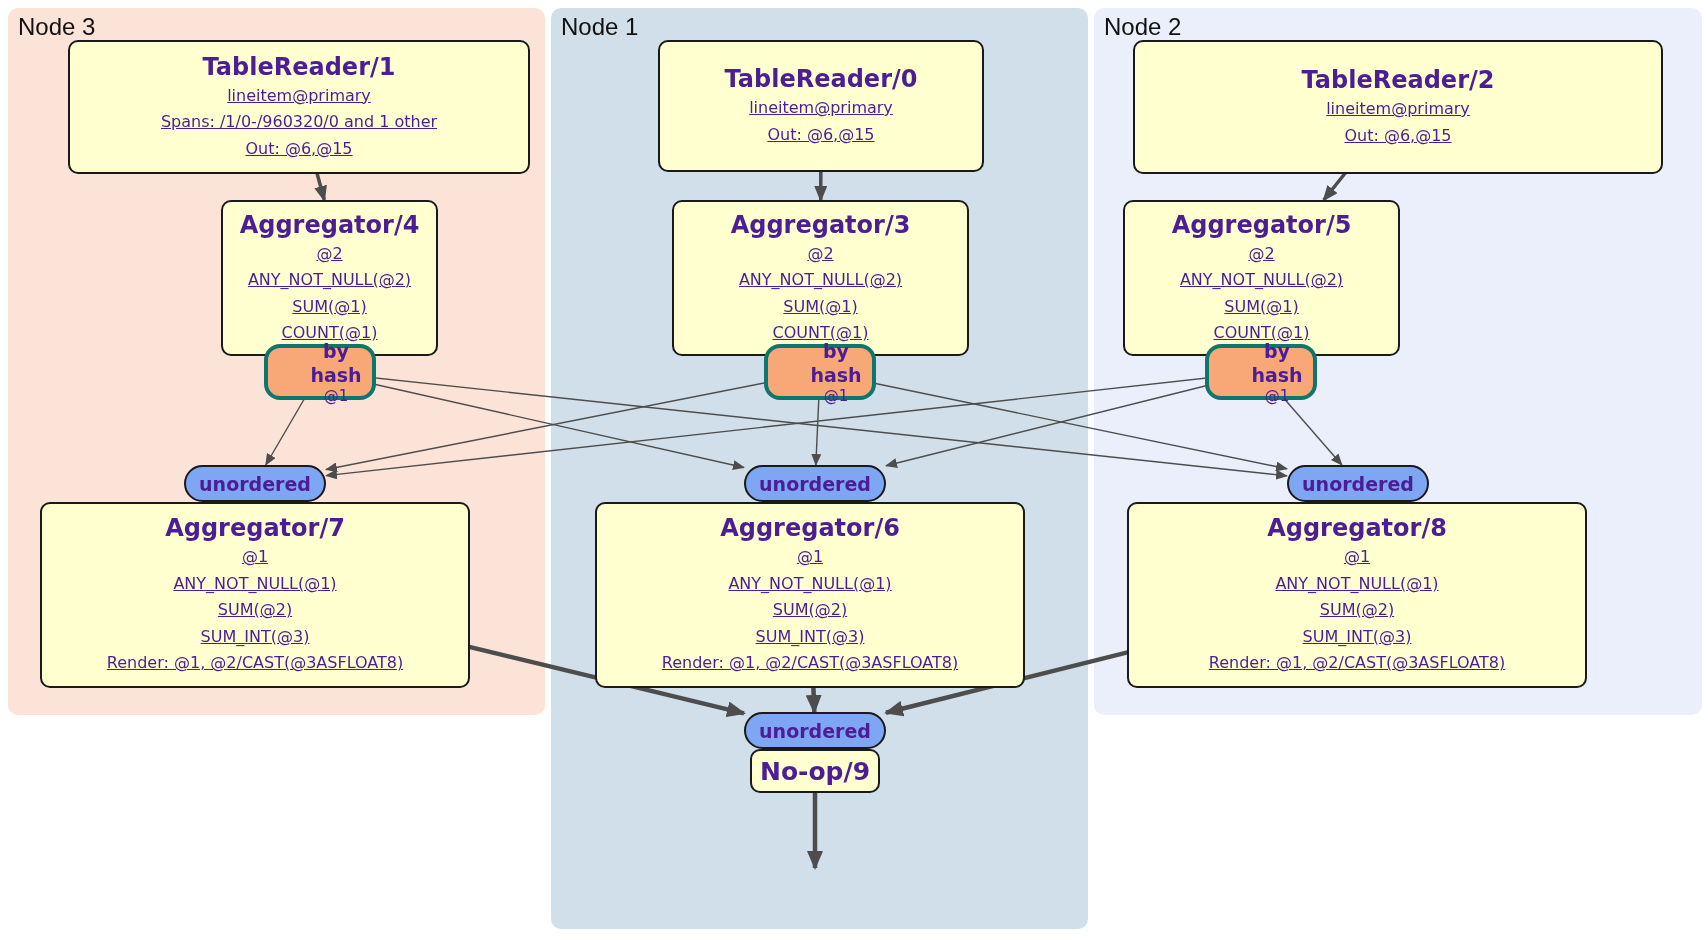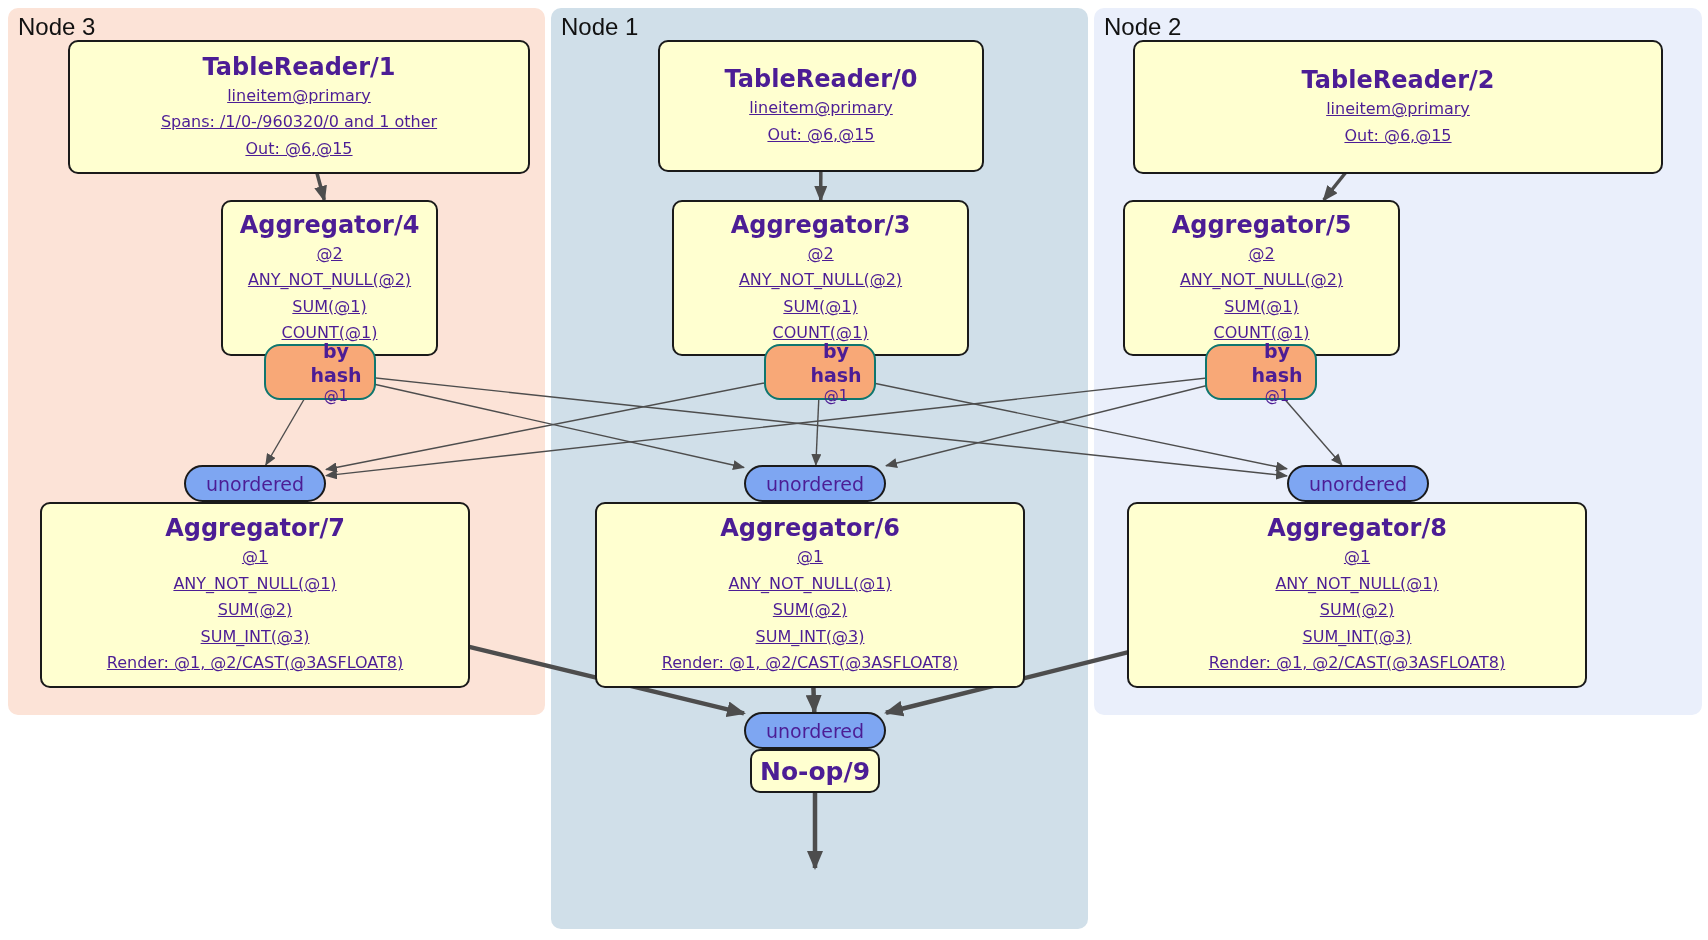--- a/index.html
+++ b/index.html
@@ -36,31 +36,31 @@
   .proc{
     background:var(--c-proc,#ffffd0);
     border:2px solid #1a1a1a;
     border-radius:10px;
     padding:4px 8px;
   }
   .ptitle{font-size:24px;font-weight:bold;line-height:31px;white-space:nowrap;}
   .pline{font-size:16px;line-height:26.5px;white-space:nowrap;text-decoration:underline;}
   .router{
     background:var(--c-router,#f8a877);
-    border:2px solid #0f766e;
+    border:4px solid #0f766e;
     border-radius:16px;
     padding-left:32px;
   }
   .rtitle{font-size:19px;font-weight:bold;line-height:24px;}
   .rdetail{font-size:15px;line-height:19px;}
   .sync{
     background:var(--c-sync,#7ea6f2);
     border:2px solid #1a1a1a;
     border-radius:19px;
-    font-size:19px;font-weight:normal;text-align:right;
+    font-size:19px;font-weight:bold;text-align:right;
   }
   .terminal .ptitle{font-size:25px;}
 </style>
 </head>
 <body>
 
 <div id="canvas" style="--c-node3: #fce3d7; --c-node1: #d0dfe9; --c-node2: #eaeffb; --c-proc: #ffffd0; --c-router: #f8a877; --c-sync: #7ea6f2;">
 
   <div class="region" id="region-node3" style="left:8px;top:8px;width:537px;height:707px">
     <div class="region-label">Node 3</div>

